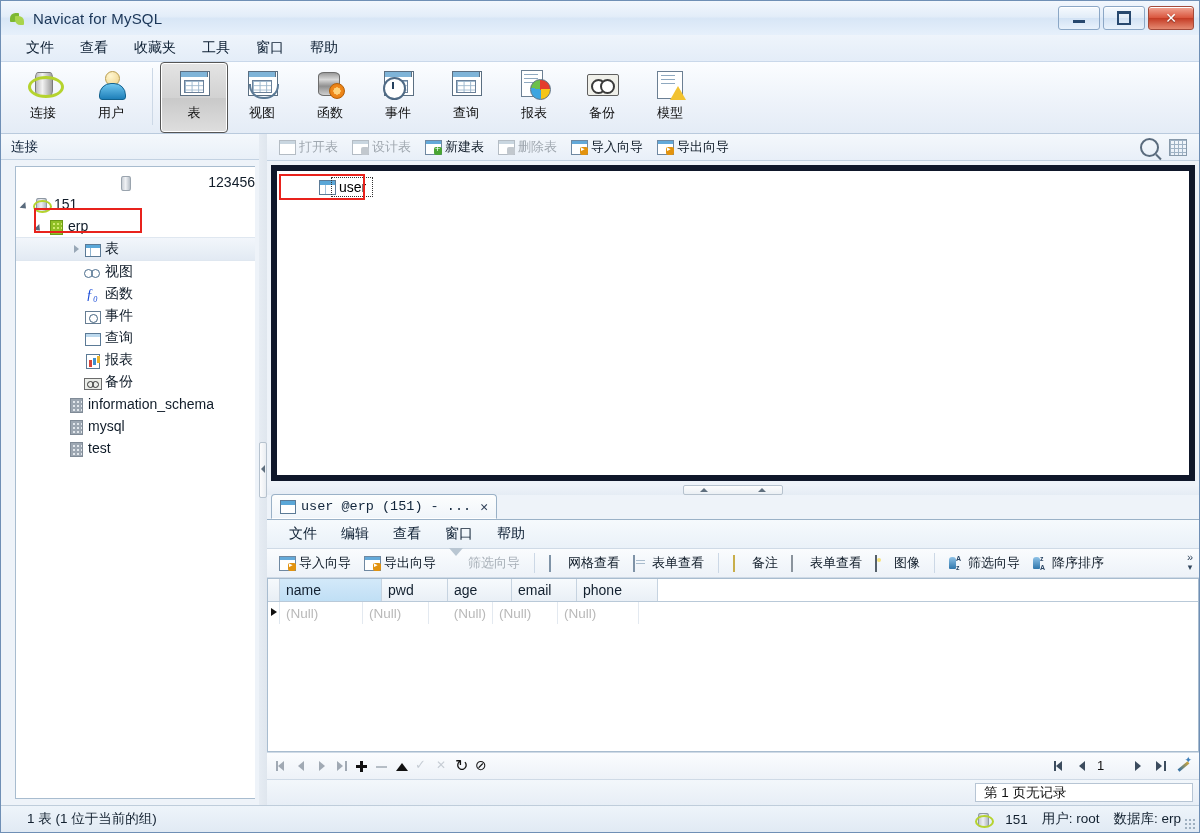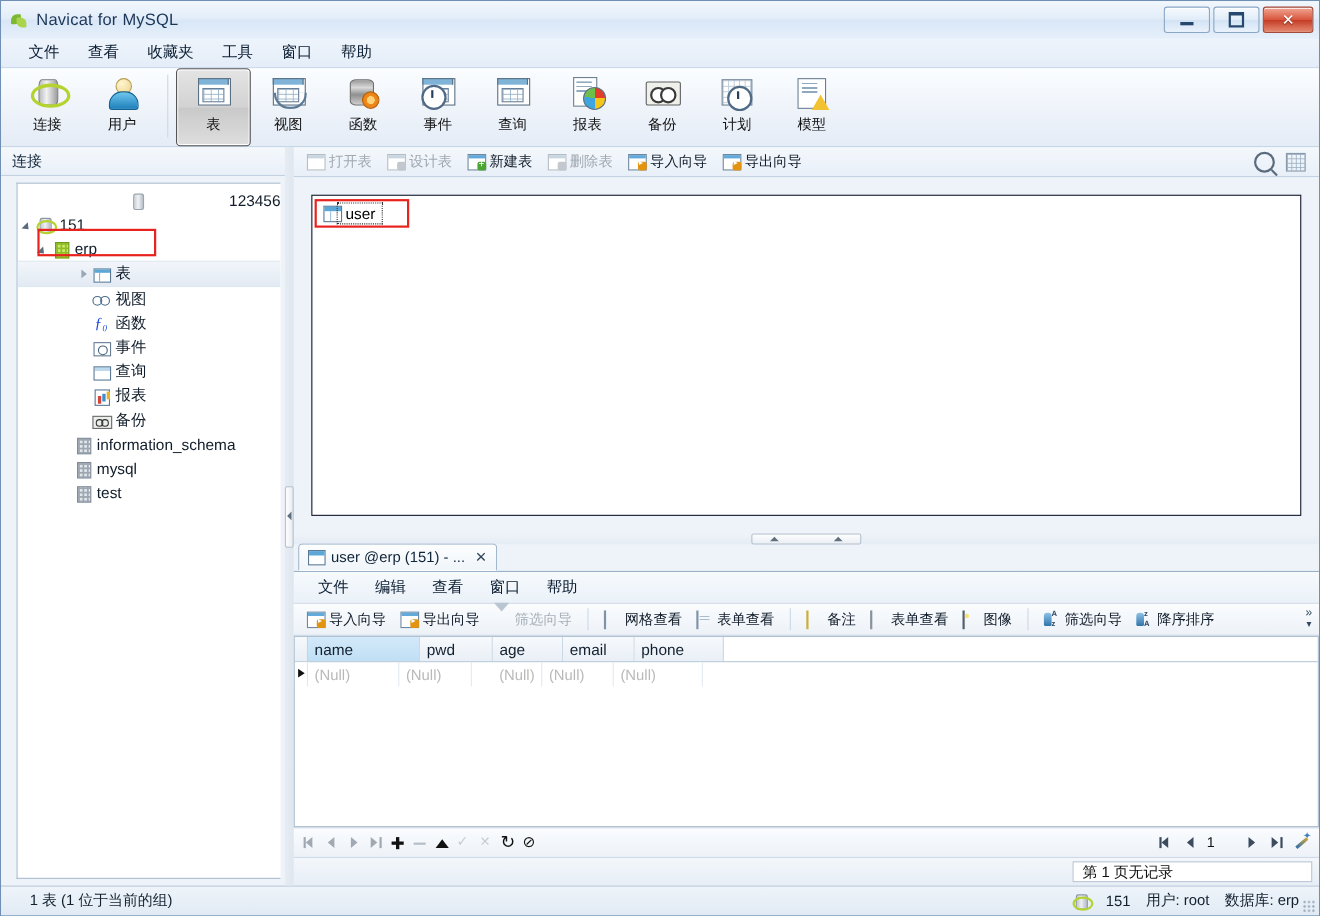--- a/index.html
+++ b/index.html
@@ -226,21 +226,21 @@
   .badge-ora:after{content:"▸"; position:absolute; left:1px; top:-3px; color:#fff; font-size:7px; line-height:10px;}
   .badge-dis{ background:#c2c8ce; }
   .objbar-right { margin-left:auto; display:flex; align-items:center; gap:10px; padding-right:12px;}
   .mag { width:15px; height:15px; border:2px solid #5a6b7d; border-radius:50%; position:relative;}
   .mag:after{content:""; position:absolute; right:-5px; bottom:-3px; width:7px; height:2px; background:#5a6b7d; transform:rotate(45deg);}
   .gridview-ic { width:16px; height:15px;
      background: linear-gradient(#9fb2c4 1px, transparent 1px) 0 0/100% 4px,
                  linear-gradient(90deg,#9fb2c4 1px, transparent 1px) 0 0/4px 100%;
      border:1px solid #8799aa;}
 
-  .objlist { flex:1; background:#fff; border:1px solid #0f172a; margin:16px; position:relative; min-height:0;}
+  .objlist { flex:1; background:#fff; border:6px solid #0f172a; margin:4px; position:relative; min-height:0;padding-left:32px;}
   .objitem { display:flex; align-items:center; gap:4px; padding:3px 4px; margin:5px 0 0 6px; width:fit-content; font-size:14px; position:relative;}
   .objitem .focusring { position:absolute; left:16px; top:1px; right:-3px; bottom:1px; border:1px dotted #333; }
   .objitem .tblic { width:16px; height:14px; position:relative; flex:none;}
   .objitem .tblic .b { position:absolute; left:0;top:0;width:15px;height:13px;background:#fff;border:1px solid #5b7a96;}
   .objitem .tblic .b:before{content:""; position:absolute;left:0;top:0;width:100%;height:4px;background:#5aa7d8;}
   .objitem .tblic .b:after{content:""; position:absolute;left:5px;top:4px;width:1px;height:9px;background:#a2c3dc;}
 
   
   .hsplit { height:10px; min-height:10px; background:linear-gradient(to bottom,#eef3f9,#e5ecf4); display:flex; align-items:center; justify-content:center; cursor:row-resize;}
   .hsplit .grip { width:98px; height:8px; background:linear-gradient(to bottom,#fdfdfd,#eaeff4); border:1px solid #b6c2ce; border-radius:2px; position:relative;}
@@ -248,21 +248,21 @@
     border-bottom:4px solid #5f6f7e; border-left:4px solid transparent; border-right:4px solid transparent;}
   .hsplit .grip:before{ left:16px;} .hsplit .grip:after{ right:16px;}
 
   
   .tablewin { height:310px; min-height:310px; display:flex; flex-direction:column; background:#eef3f9; }
   .tabstrip { height:24px; min-height:24px; display:flex; align-items:flex-end; padding-left:4px; border-bottom:1px solid #9ab1c7;}
   .tab {
     display:flex; align-items:center; gap:6px; height:23px; padding:0 8px;
     background: linear-gradient(to bottom,#fdfefe,#f0f5fa);
     border:1px solid #9ab1c7; border-bottom:1px solid #fff;
-    border-radius:4px 4px 0 0; font-size:13.5px; color:#10243a;
+    border-radius:4px 4px 0 0; font-size:13.5px; color:#10243a;font-family:Liberation Mono, monospace;
   }
   .tab .tabic { width:15px; height:13px; position:relative; flex:none;}
   .tab .tabic .b{position:absolute;left:0;top:0;width:14px;height:12px;background:#fff;border:1px solid #5b7a96;}
   .tab .tabic .b:before{content:"";position:absolute;left:0;top:0;width:100%;height:4px;background:#5aa7d8;}
   .tab .x { font-size:13px; color:#32435a; margin-left:3px; cursor:pointer;}
   .submenubar { height:28px; min-height:28px; display:flex; align-items:center; padding-left:10px;
      background:linear-gradient(to bottom,#f6fafd,#eaf1f8); border-bottom:1px solid #cfdae6;}
   .submenubar .mi { padding:3px 12px; font-size:14px; color:#0a1c30; cursor:default;}
 
   .subtoolbar { height:28px; min-height:28px; display:flex; align-items:center; padding-left:6px; gap:1px;
@@ -458,27 +458,20 @@
       <div class="tbicon">
           <div class="ic-tape">
             <div class="r1"></div>
             <div class="r2"></div>
           </div>
         </div>
       <div class="tblabel">备份</div>
     </div>
     <div class="tbitem">
       <div class="tbicon">
-          <div class="ic-cal"></div>
-          <div class="ic-clock" style="left:8px;bottom:0;"></div>
-        </div>
-      <div class="tblabel">计划</div>
-    </div>
-    <div class="tbitem">
-      <div class="tbicon">
           <div class="ic-model"></div>
           <div class="ic-doclines" style="left:8px;top:6px;"></div>
           <div class="ic-tri"></div>
         </div>
       <div class="tblabel">模型</div>
     </div>
   </div>
 
   <div class="body">
 

